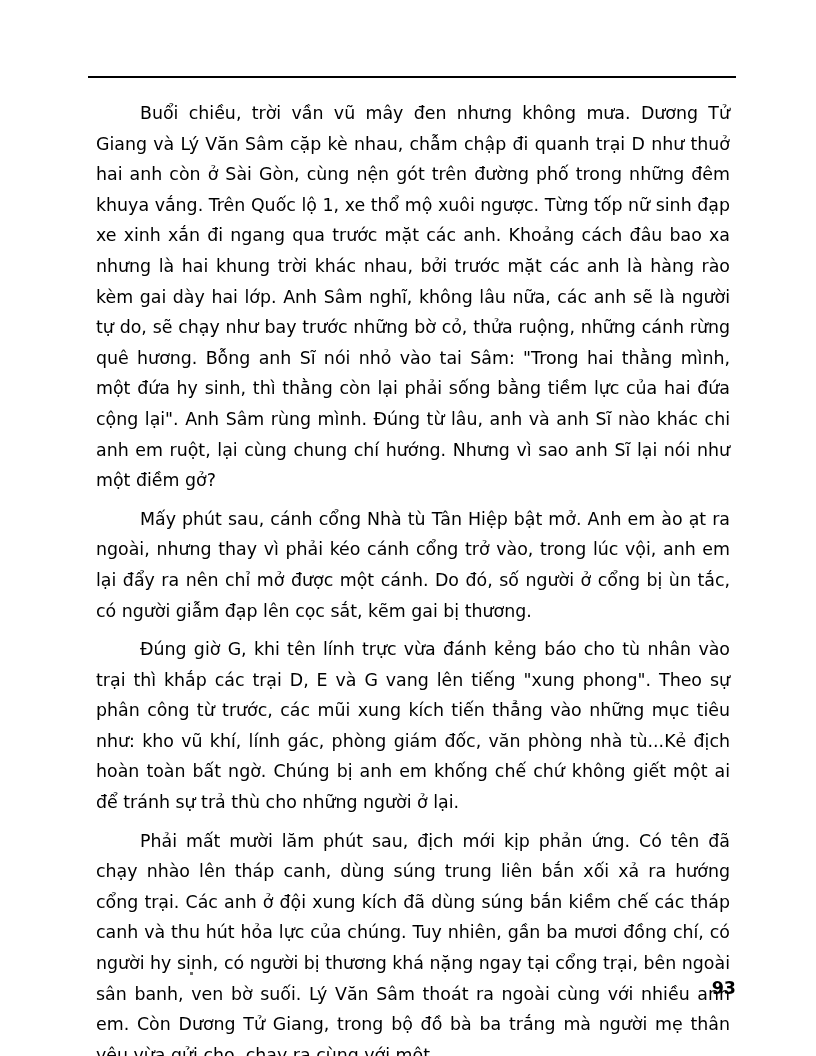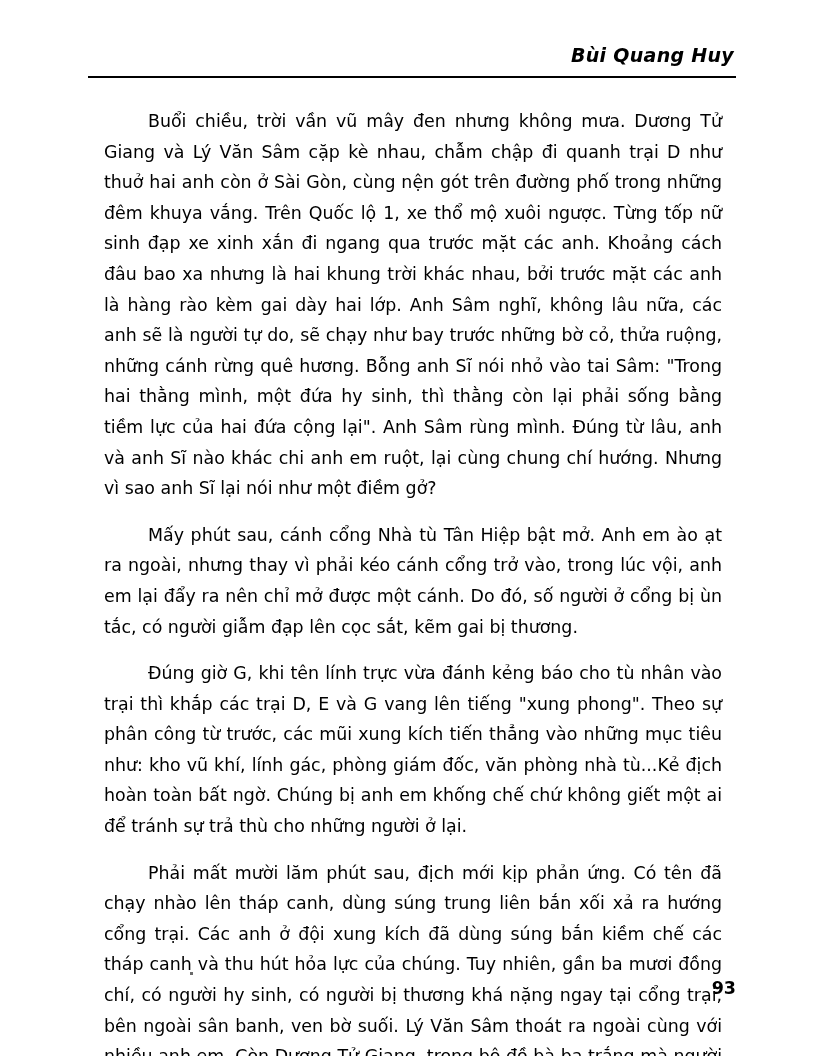--- a/index.html
+++ b/index.html
@@ -49,21 +49,21 @@
     width: 650px;
     font-size: 17.4px;
     line-height: 30.6px;
     text-align: justify;
     text-justify: inter-word;
     color: #000000;
     -webkit-hyphens: none;
     hyphens: none;
   }
   .body-text p {
-    margin: 16px;
+    margin: 8px;
     text-indent: 44px;
   }
   .page-number {
     position: absolute;
     left: 88px;
     top: 978px;
     width: 648px;
     text-align: right;
     font-size: 17.5px;
     font-weight: bold;
@@ -74,23 +74,20 @@
     width: 3px;
     height: 3px;
     background: #6a6a6a;
   }
 </style>
 </head>
 <body>
 
 <div class="page">
 
-  <div class="header">
-    <span class="header-title">Bùi Quang Huy</span>
-  </div>
   <div class="header-rule"></div>
 
   <div class="body-text">
     <p>Buổi chiều, trời vần vũ mây đen nhưng không mưa. Dương Tử Giang và Lý Văn Sâm cặp kè nhau, chẫm chập đi quanh trại D như thuở hai anh còn ở Sài Gòn, cùng nện gót trên đường phố trong những đêm khuya vắng. Trên Quốc lộ 1, xe thổ mộ xuôi ngược. Từng tốp nữ sinh đạp xe xinh xắn đi ngang qua trước mặt các anh. Khoảng cách đâu bao xa nhưng là hai khung trời khác nhau, bởi trước mặt các anh là hàng rào kèm gai dày hai lớp. Anh Sâm nghĩ, không lâu nữa, các anh sẽ là người tự do, sẽ chạy như bay trước những bờ cỏ, thửa ruộng, những cánh rừng quê hương. Bỗng anh Sĩ nói nhỏ vào tai Sâm: "Trong hai thằng mình, một đứa hy sinh, thì thằng còn lại phải sống bằng tiềm lực của hai đứa cộng lại". Anh Sâm rùng mình. Đúng từ lâu, anh và anh Sĩ nào khác chi anh em ruột, lại cùng chung chí hướng. Nhưng vì sao anh Sĩ lại nói như một điềm gở?</p>
     <p>Mấy phút sau, cánh cổng Nhà tù Tân Hiệp bật mở. Anh em ào ạt ra ngoài, nhưng thay vì phải kéo cánh cổng trở vào, trong lúc vội, anh em lại đẩy ra nên chỉ mở được một cánh. Do đó, số người ở cổng bị ùn tắc, có người giẫm đạp lên cọc sắt, kẽm gai bị thương.</p>
     <p>Đúng giờ G, khi tên lính trực vừa đánh kẻng báo cho tù nhân vào trại thì khắp các trại D, E và G vang lên tiếng "xung phong". Theo sự phân công từ trước, các mũi xung kích tiến thẳng vào những mục tiêu như: kho vũ khí, lính gác, phòng giám đốc, văn phòng nhà tù...Kẻ địch hoàn toàn bất ngờ. Chúng bị anh em khống chế chứ không giết một ai để tránh sự trả thù cho những người ở lại.</p>
     <p>Phải mất mười lăm phút sau, địch mới kịp phản ứng. Có tên đã chạy nhào lên tháp canh, dùng súng trung liên bắn xối xả ra hướng cổng trại. Các anh ở đội xung kích đã dùng súng bắn kiềm chế các tháp canh và thu hút hỏa lực của chúng. Tuy nhiên, gần ba mươi đồng chí, có người hy sinh, có người bị thương khá nặng ngay tại cổng trại, bên ngoài sân banh, ven bờ suối. Lý Văn Sâm thoát ra ngoài cùng với nhiều anh em. Còn Dương Tử Giang, trong bộ đồ bà ba trắng mà người mẹ thân yêu vừa gửi cho, chạy ra cùng với một</p>
   </div>
 
   <div class="speck" style="left:190px; top:972px;"></div>

